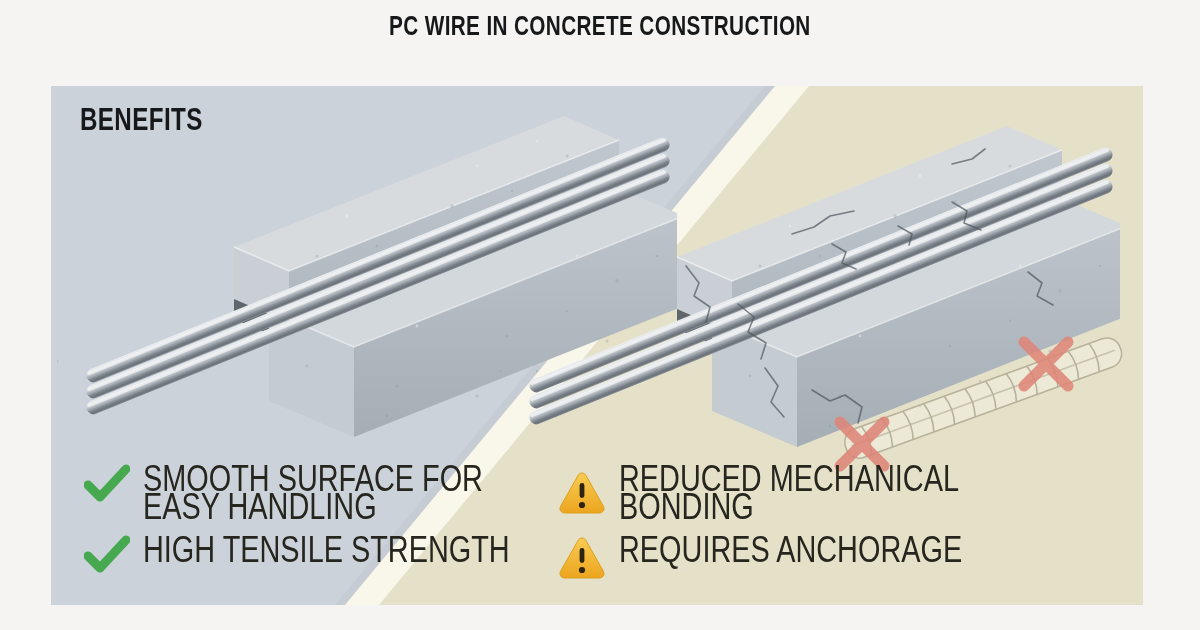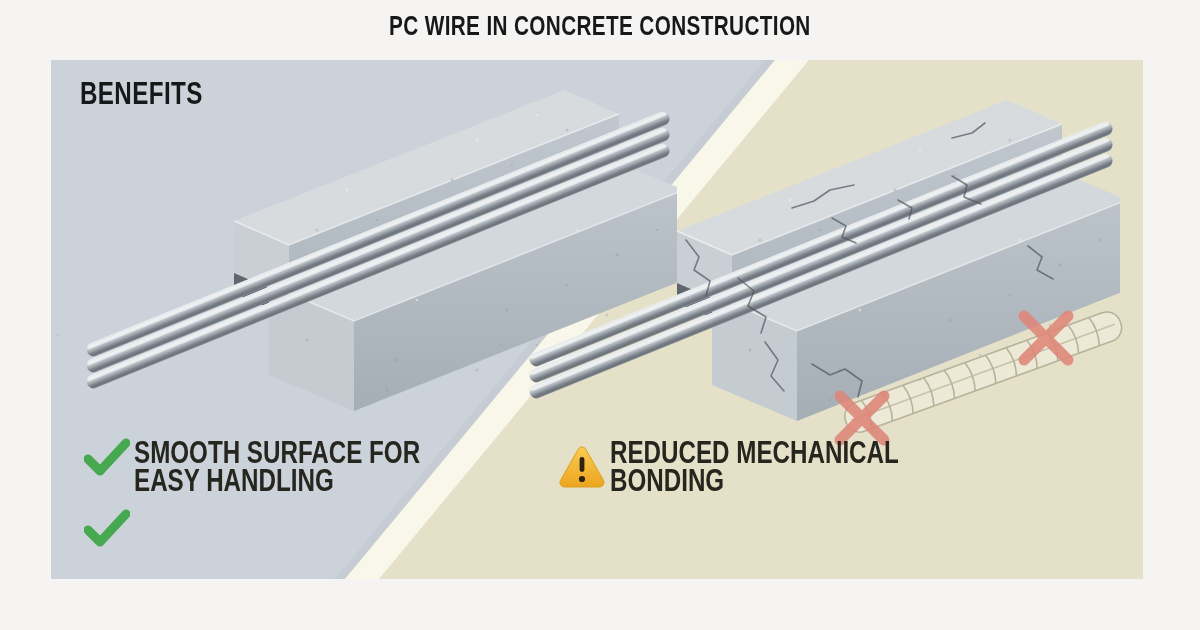--- a/index.html
+++ b/index.html
@@ -7,38 +7,38 @@
     position:relative;width:1200px;height:630px;overflow:hidden;
     background:#f5f4f2;
     font-family:"Liberation Sans","DejaVu Sans",sans-serif;
     padding-left:32px;
   }
   .title-wrap{position:absolute;top:10px;left:0;width:1200px;text-align:center;}
   .title-wrap span{
     display:inline-block;font-size:28px;font-weight:bold;color:#17181a;
     letter-spacing:.5px;transform:scaleX(.74);transform-origin:50% 0;white-space:nowrap;
   }
-  .panel{position:absolute;left:51px;top:60px;width:1092px;height:454px;}
+  .panel{position:absolute;left:51px;top:86px;width:1092px;height:454px;}
   .panel-bg{position:absolute;left:0;top:0;}
   .heading{position:absolute;z-index:5;}
   .heading span{
     display:inline-block;font-size:31px;font-weight:bold;color:#17181a;
     letter-spacing:.5px;white-space:nowrap;transform:scaleX(.78);
   }
   .benefits-heading{left:29px;top:16px;}
   .benefits-heading span{transform-origin:0 0;}
   .limitations-heading{right:35px;top:18px;}
   .limitations-heading span{transform-origin:100% 0;}
   .illus{position:absolute;z-index:2;}
   .illus-left{left:6px;top:10px;}
   .illus-right{left:449px;top:20px;}
   .ghost{left:777px;top:240px;z-index:3;}
   .bullet{position:absolute;display:flex;align-items:flex-start;z-index:6;}
   .bullet .icon{flex:0 0 auto;}
-  .bullet .txt{margin-left:4px;padding-top:1px;color:#26261f;font-weight:bold;font-size:31px;}
+  .bullet .txt{margin-left:13px;padding-top:1px;color:#26261f;font-weight:normal;font-size:37px;}
   .bullet .line{display:block;line-height:28px;white-space:nowrap;
     transform:scaleX(.78);transform-origin:0 50%;}
   .b1{left:33px;top:378px;}
   .b2{left:33px;top:449px;}
   .l1{left:507px;top:378px;align-items:center;}
   .l2{left:507px;top:449px;}
   .defs-svg{position:absolute;width:0;height:0;}
 </style>
 </head>
 <body>
@@ -180,28 +180,41 @@
       </svg>
       <div class="txt">
         <span class="line">SMOOTH SURFACE FOR</span>
         <span class="line">EASY HANDLING</span>
       </div>
     </div>
     <div class="bullet b2">
       <svg class="icon" width="46" height="38" viewBox="0 0 46 38">
         <polyline points="4,21 16,33 42,5" fill="none" stroke="#46a84f" stroke-width="9" stroke-linecap="round" stroke-linejoin="round"></polyline>
       </svg>
+      <div class="txt">
+        <span class="line">HIGH TENSILE STRENGTH</span>
+      </div>
     </div>
 
     <div class="bullet l1">
       <svg class="icon" width="48" height="46" viewBox="0 0 48 46">
         <path d="M24 3 C25.6 3 27 3.9 27.9 5.4 L45.4 36.2 C47.2 39.4 45 43 41.3 43 L6.7 43 C3 43 0.8 39.4 2.6 36.2 L20.1 5.4 C21 3.9 22.4 3 24 3 Z" fill="url(#triGrad)" stroke="#de9f1f" stroke-width="1"></path>
         <rect x="21.6" y="13" width="4.8" height="15" rx="2.4" fill="#2d2310"></rect>
         <circle cx="24" cy="35" r="3.1" fill="#2d2310"></circle>
       </svg>
       <div class="txt">
         <span class="line">REDUCED MECHANICAL</span>
         <span class="line">BONDING</span>
       </div>
     </div>
+    <div class="bullet l2">
+      <svg class="icon" width="48" height="46" viewBox="0 0 48 46">
+        <path d="M24 3 C25.6 3 27 3.9 27.9 5.4 L45.4 36.2 C47.2 39.4 45 43 41.3 43 L6.7 43 C3 43 0.8 39.4 2.6 36.2 L20.1 5.4 C21 3.9 22.4 3 24 3 Z" fill="url(#triGrad)" stroke="#de9f1f" stroke-width="1"></path>
+        <rect x="21.6" y="13" width="4.8" height="15" rx="2.4" fill="#2d2310"></rect>
+        <circle cx="24" cy="35" r="3.1" fill="#2d2310"></circle>
+      </svg>
+      <div class="txt">
+        <span class="line">REQUIRES ANCHORAGE</span>
+      </div>
+    </div>
 
   </div>
 </div>
 
 </body></html>

